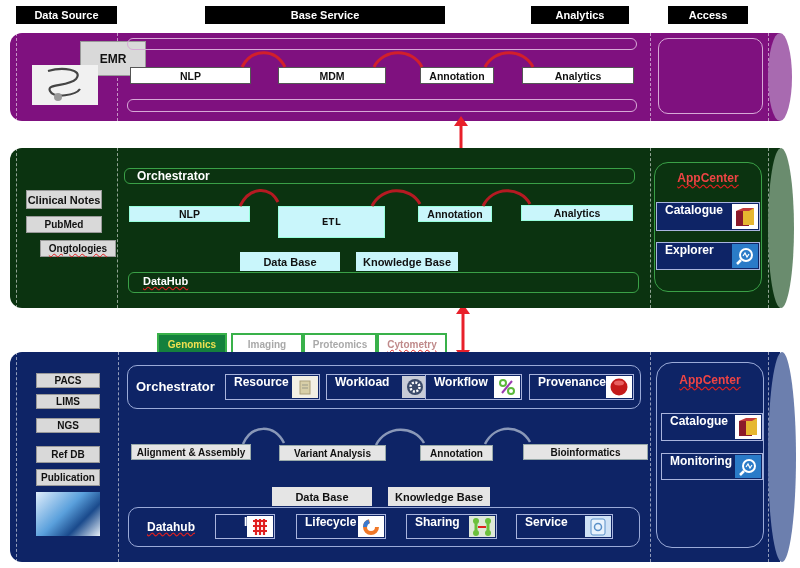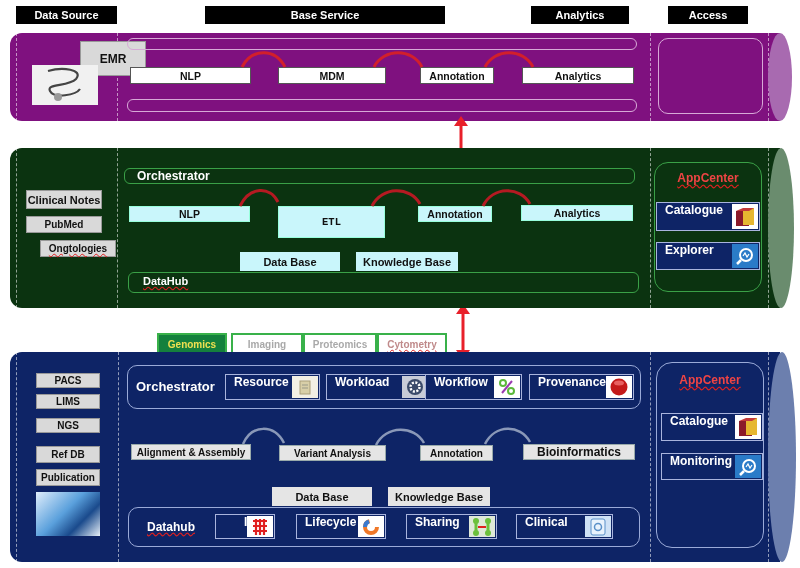--- a/index.html
+++ b/index.html
@@ -205,21 +205,21 @@
     <svg width="20" height="20" style="position:static;">
         <circle cx="10" cy="10" r="8.5" fill="#c41a1a"></circle>
         <ellipse cx="10" cy="6" rx="5" ry="2.5" fill="#e86060"></ellipse>
       </svg>
   </span>
 </div>
 
 <div class="proc lav" style="left:131px;top:444px;width:120px;height:16px;font-size:10px;border-color:#9aa;">Alignment &amp; Assembly</div>
 <div class="proc lav" style="left:279px;top:445px;width:107px;height:16px;font-size:10px;border-color:#9aa;">Variant Analysis</div>
 <div class="proc lav" style="left:420px;top:445px;width:73px;height:16px;font-size:10px;border-color:#9aa;">Annotation</div>
-<div class="proc lav" style="left:523px;top:444px;width:112px;height:16px;font-size:12px;border-color:#9aa;">Bioinformatics</div>
+<div class="proc lav" style="left:523px;top:444px;width:125px;height:16px;font-size:10px;border-color:#9aa;">Bioinformatics</div>
 
 <svg width="800" height="460" style="left:0;top:0;">
   <path d="M243 444 C 252 424, 274 424, 284 443" fill="none" stroke="#8a98b8" stroke-width="2.5"></path>
   <path d="M376 445 C 386 425, 414 425, 424 443" fill="none" stroke="#8a98b8" stroke-width="2.5"></path>
   <path d="M485 444 C 495 424, 520 424, 530 442" fill="none" stroke="#8a98b8" stroke-width="2.5"></path>
 </svg>
 
 <div class="proc lav" style="left:272px;top:487px;width:100px;height:19px;font-size:11px;border:none;">Data Base</div>
 <div class="proc lav" style="left:388px;top:487px;width:102px;height:19px;font-size:11px;border:none;">Knowledge Base</div>
 
@@ -251,21 +251,21 @@
         <circle cx="4" cy="16" r="3" fill="#6cc03c"></circle>
         <circle cx="16" cy="4" r="3" fill="#6cc03c"></circle>
         <circle cx="16" cy="16" r="3" fill="#6cc03c"></circle>
         <line x1="4" y1="4" x2="4" y2="16" stroke="#6cc03c" stroke-width="3"></line>
         <line x1="16" y1="4" x2="16" y2="16" stroke="#6cc03c" stroke-width="3"></line>
         <line x1="6" y1="10" x2="14" y2="10" stroke="#e02020" stroke-width="2"></line>
       </svg>
   </span>
 </div>
 <div class="tile" style="left:516px;top:514px;width:97px;height:25px;">
-  <span>Clinical</span>
+  <span>Service</span>
   <span class="ico" style="background:#cfe2f6;">
     <svg width="20" height="20" style="position:static;">
         <rect x="3" y="2" width="14" height="16" rx="2" fill="#e8f2fc" stroke="#5a90c8"></rect>
         <circle cx="10" cy="10" r="3.5" fill="none" stroke="#5a90c8" stroke-width="1.5"></circle>
       </svg>
   </span>
 </div>
 
 <div class="outline" style="left:656px;top:362px;width:108px;height:186px;border:1.5px solid #9aaad8;border-radius:16px;">
   <div class="app-title" style="margin-top:10px;">AppCenter</div>

